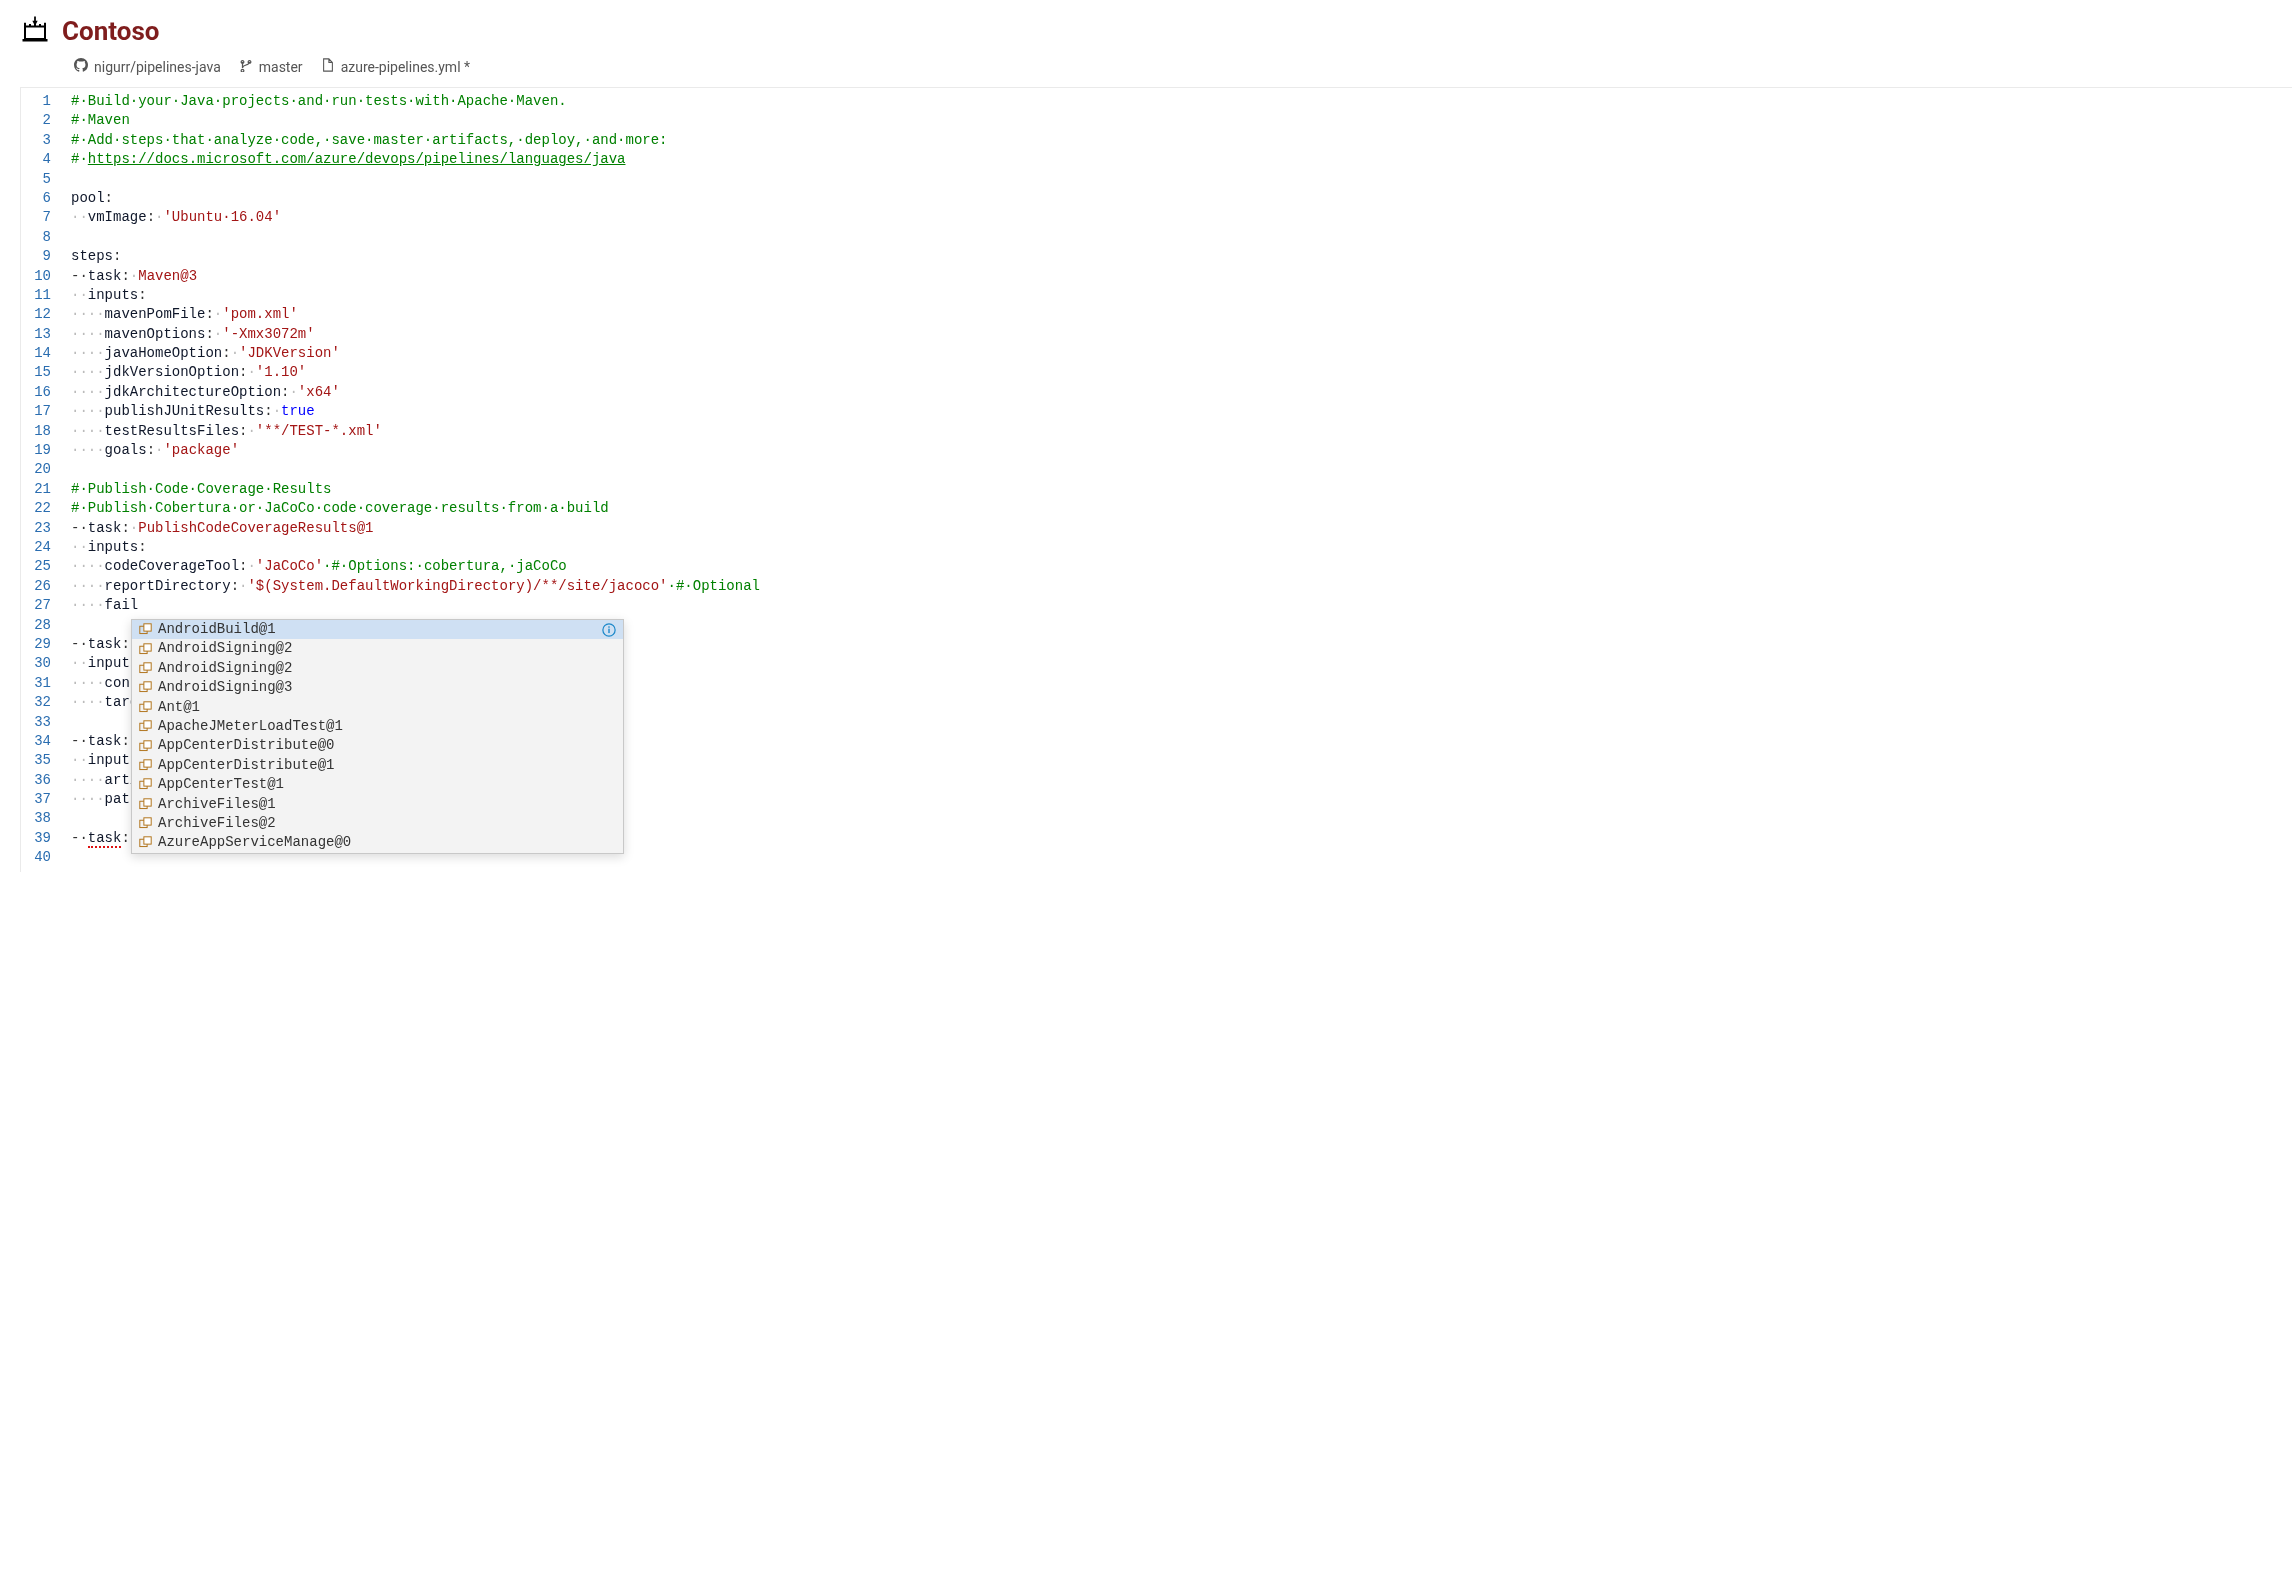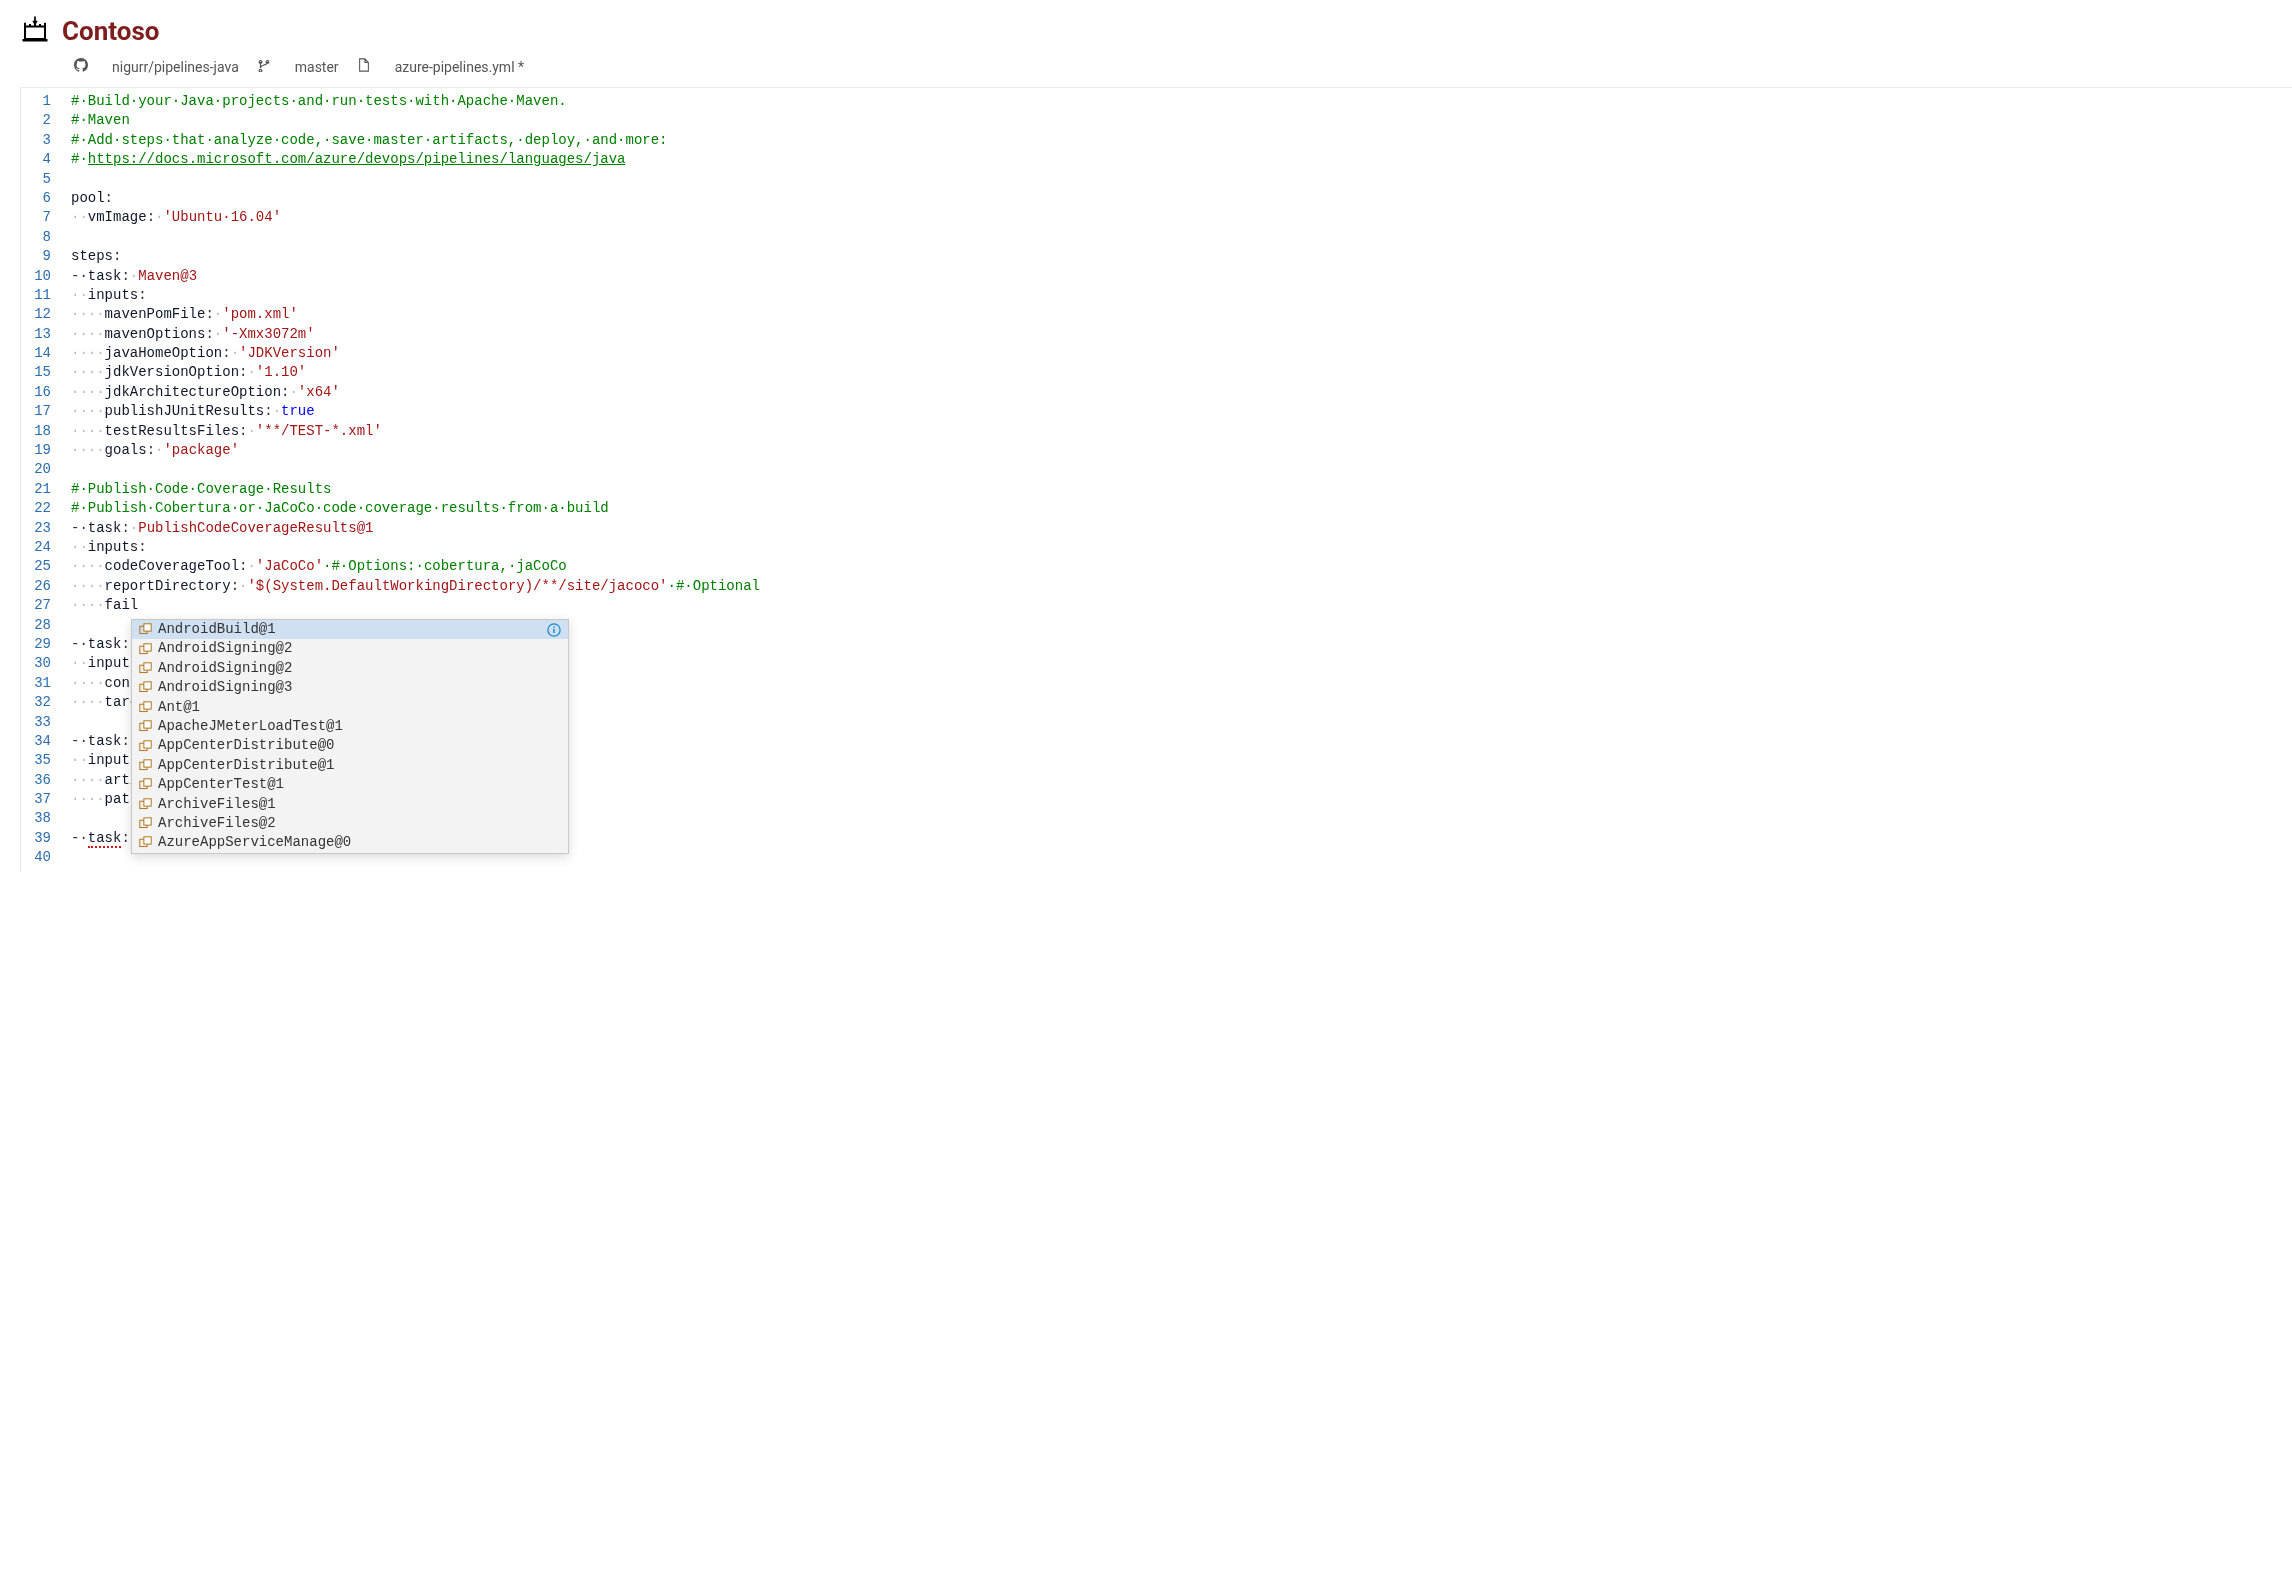--- a/index.html
+++ b/index.html
@@ -17,21 +17,21 @@
   .logo-icon svg { width: 30px; height: 30px; }
   .org-title { font-size: 26px; font-weight: 700; color: #7f1d1d; }
   .breadcrumb {
     display: flex;
     align-items: center;
     gap: 18px;
     padding: 4px 20px 12px 74px;
     font-size: 14px;
     color: #555;
   }
-  .bc-item { display: flex; align-items: center; gap: 24px; }
+  .bc-item { display: flex; align-items: center; gap: 6px; }
   .bc-item svg { width: 14px; height: 14px; fill: #555; }
   .editor-wrap { border-top: 1px solid #eaeaea; border-left: 1px solid #eaeaea; margin-left:20px; }
   .editor { display: flex; font-family: Consolas, "Courier New", monospace; font-size: 14px; position: relative; }
   .gutter {
     background: #fff;
     text-align: right;
     padding: 4px 10px 4px 6px;
     color: #2a6db0;
     user-select: none;
     min-width: 40px;
@@ -48,21 +48,21 @@
   .c-str { color: #a31515; }
   .c-bool { color: #0000ff; }
   .c-link { color: #008000; text-decoration: underline; }
   .ws { color: #bbb; }
   .cursor { border-left: 1px solid #000; display:inline-block; height:14px; vertical-align: text-bottom; }
   .squiggle { border-bottom: 2px dotted #d11; }
   .autocomplete {
     position: absolute;
     top: 531px;
     left: 70px;
-    width: 438px;
+    width: 493px;
     background: #f3f3f3;
     border: 1px solid #c8c8c8;
     box-shadow: 0 3px 10px rgba(0,0,0,0.15);
     font-family: Consolas, "Courier New", monospace;
     font-size: 14px;
     z-index: 10;
   }
   .ac-row {
     display: flex;
     align-items: center;

